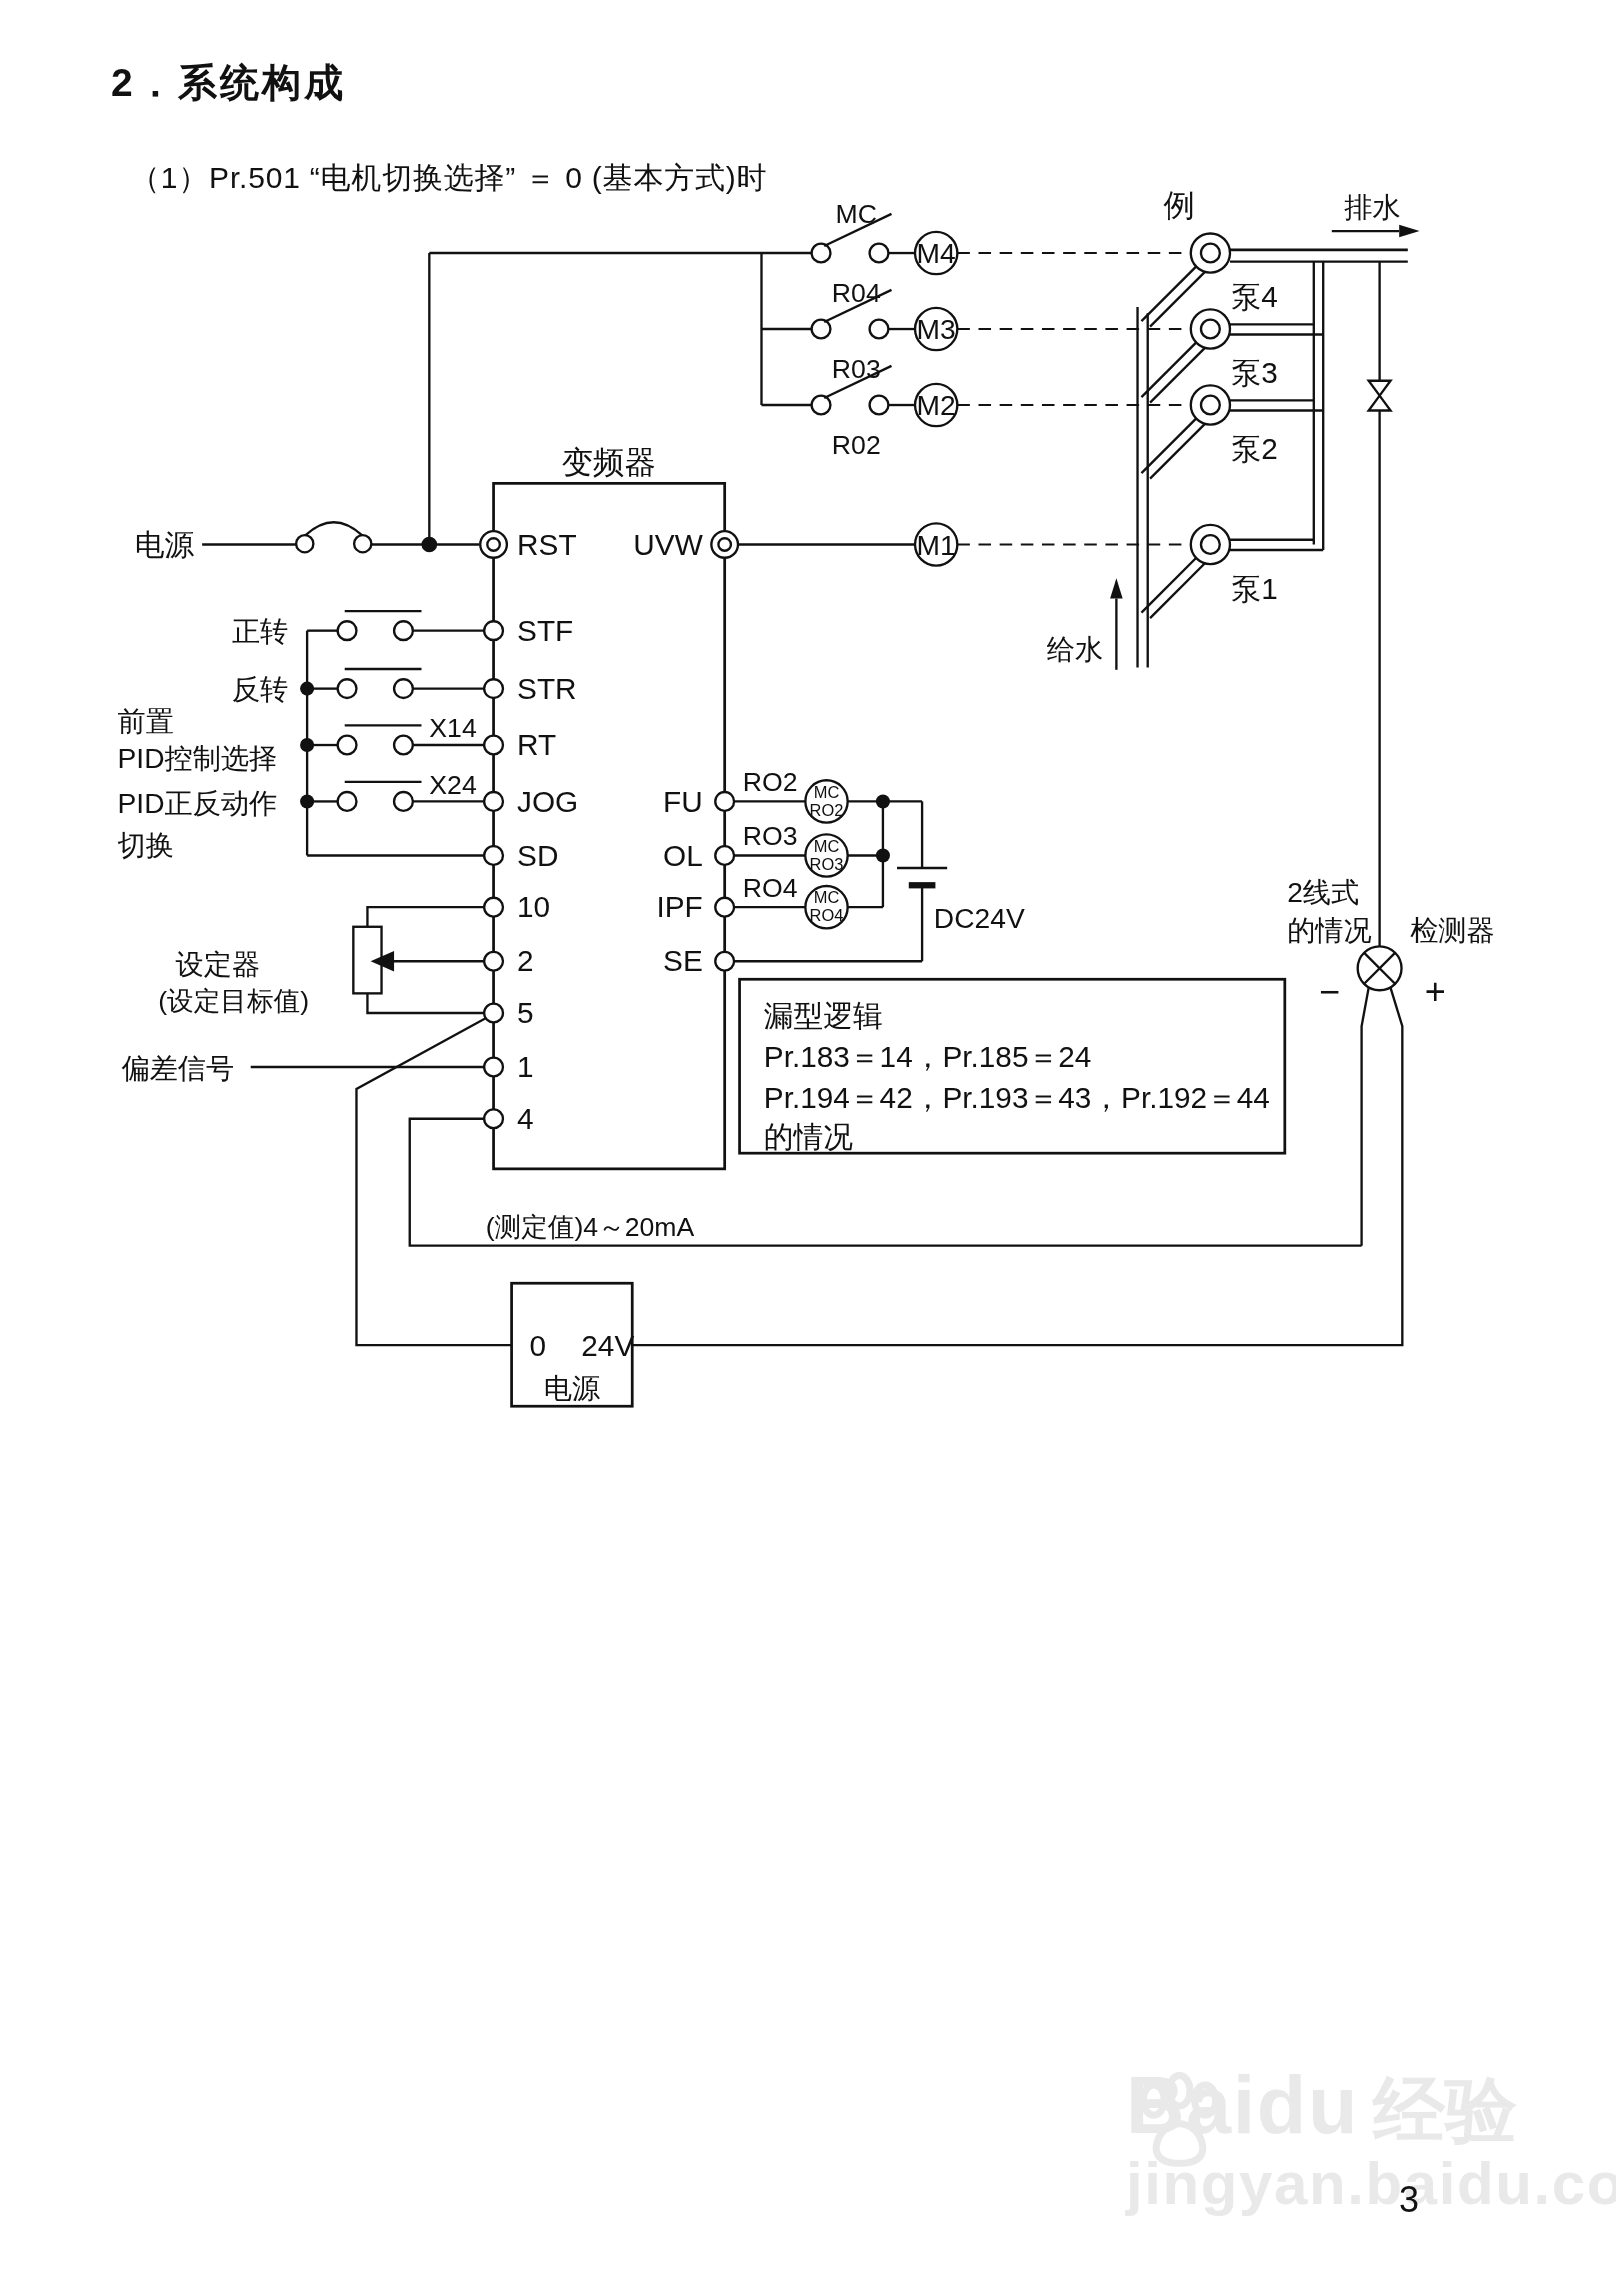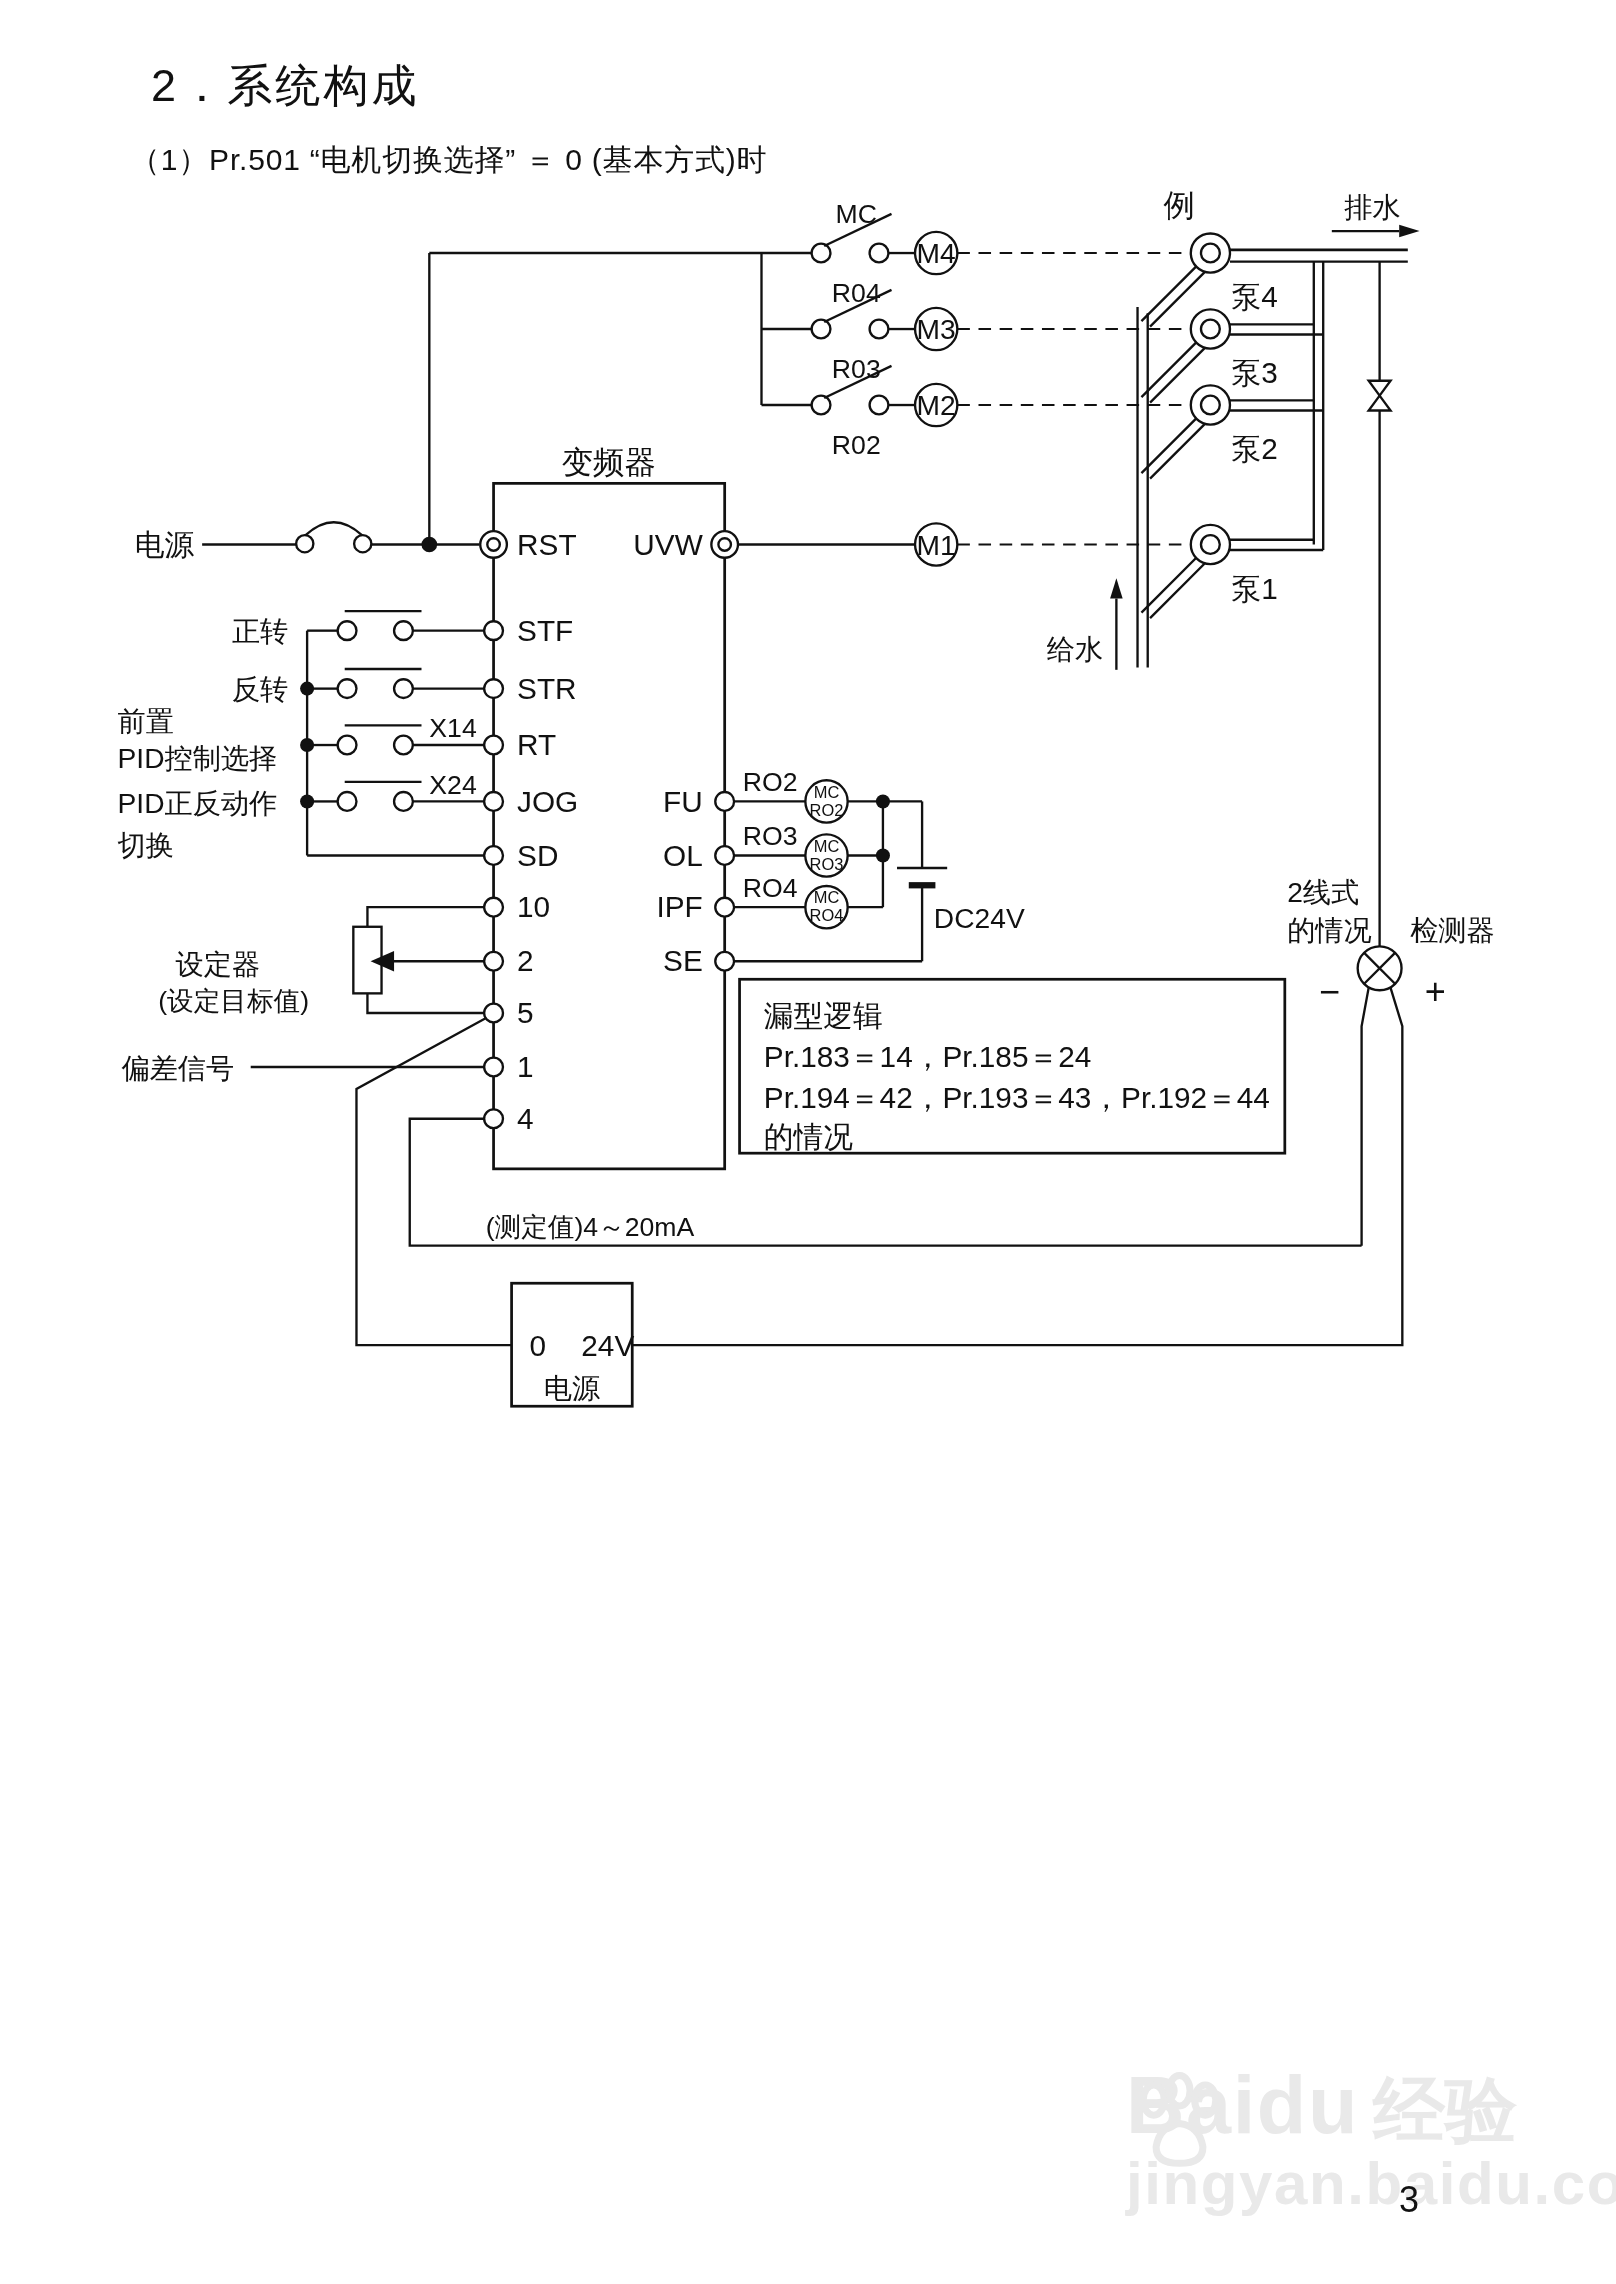--- a/index.html
+++ b/index.html
@@ -1,19 +1,19 @@
 <!DOCTYPE html>
 <html style="font-size:12.5px"><head>
 <meta charset="utf-8">
 <style>
   html,body{margin:0;padding:0;background:#fff;}
   body{width:1617px;height:2284px;position:relative;font-family:"Liberation Sans",sans-serif;color:#111;}
   .abs{position:absolute;}
-  .title{left:111px;top:56px;font-size:45px;font-weight:normal;letter-spacing:3.1px;margin-left:40px;}
-  .subtitle{left:130px;top:140px;font-size:30px;letter-spacing:0.8px;}
+  .title{left:111px;top:56px;font-size:39px;font-weight:bold;letter-spacing:3.1px;}
+  .subtitle{left:130px;top:158px;font-size:30px;letter-spacing:0.8px;}
   svg{position:absolute;left:0;top:0;}
   svg text{font-family:"Liberation Sans",sans-serif;fill:#111;}
   .w{stroke:#111;stroke-width:3;fill:none;}
   .w4{stroke:#111;stroke-width:3.5;fill:none;}
   .dash{stroke:#111;stroke-width:2.6;stroke-dasharray:16 11;fill:none;}
   .node{fill:#fff;stroke:#111;stroke-width:3;}
   .dot{fill:#111;stroke:none;}
   .box{fill:none;stroke:#111;stroke-width:3.5;}
   .t20{font-size:21px;}
   .t34{font-size:34px;}

